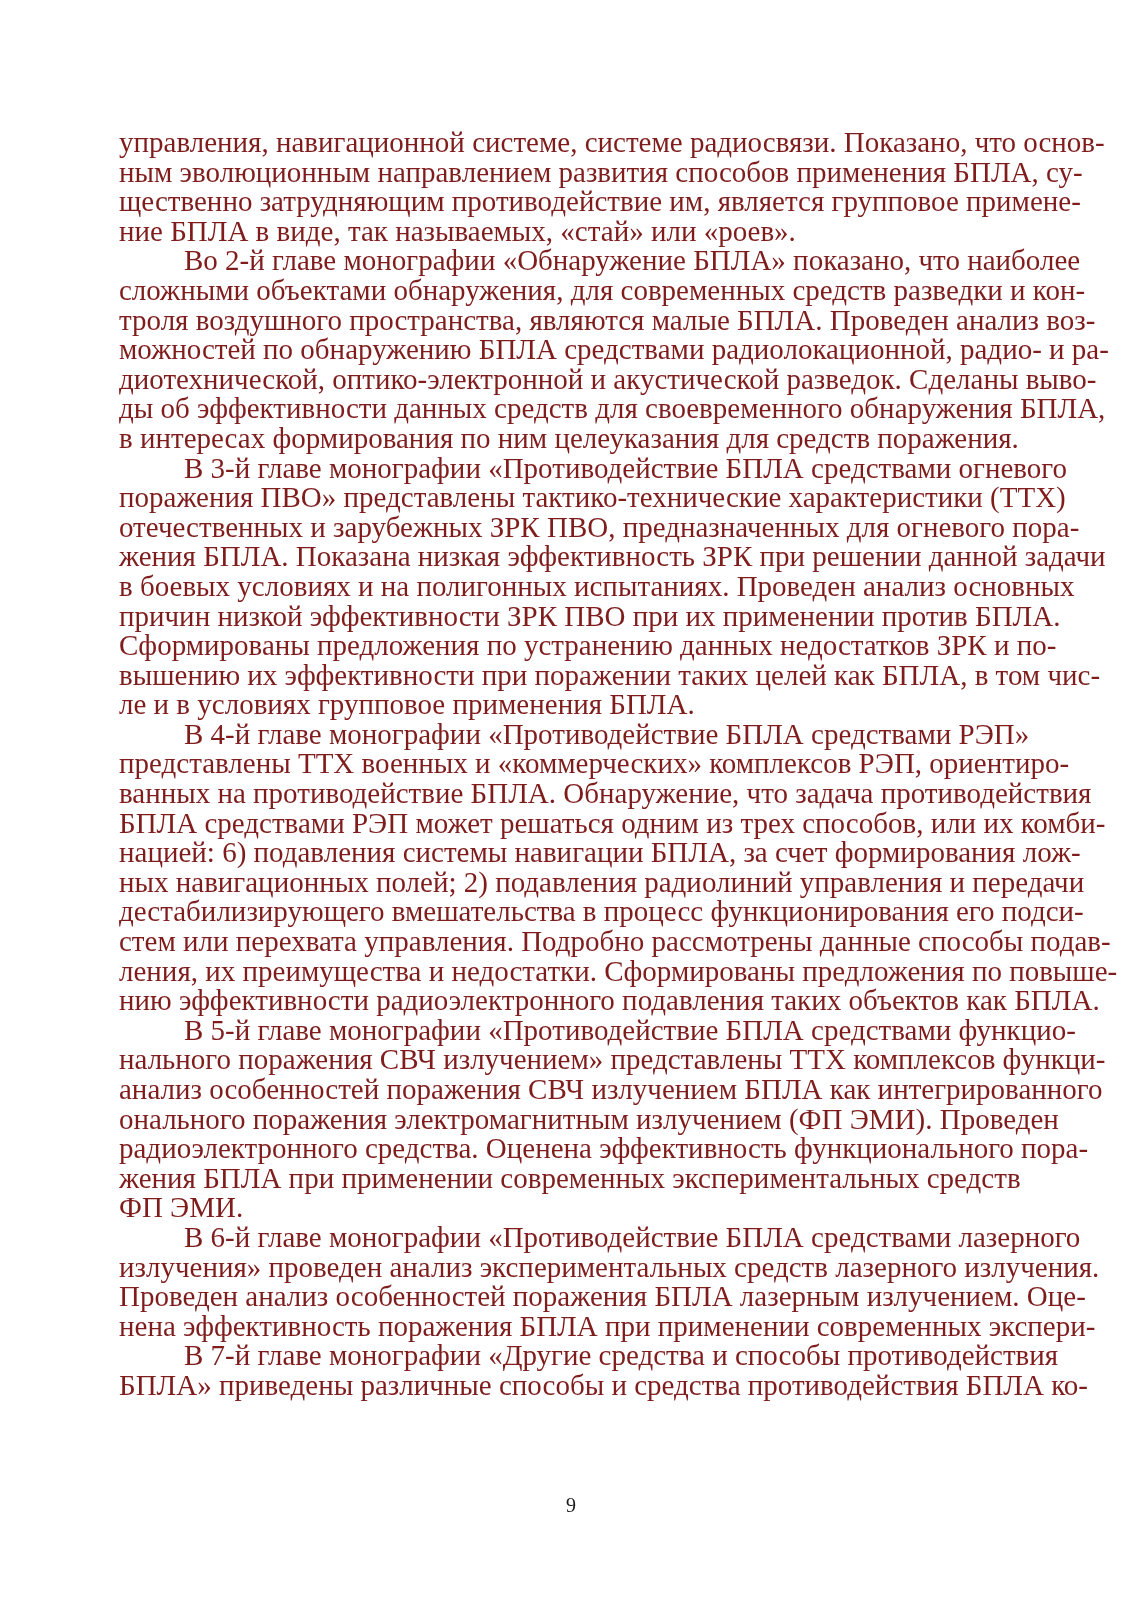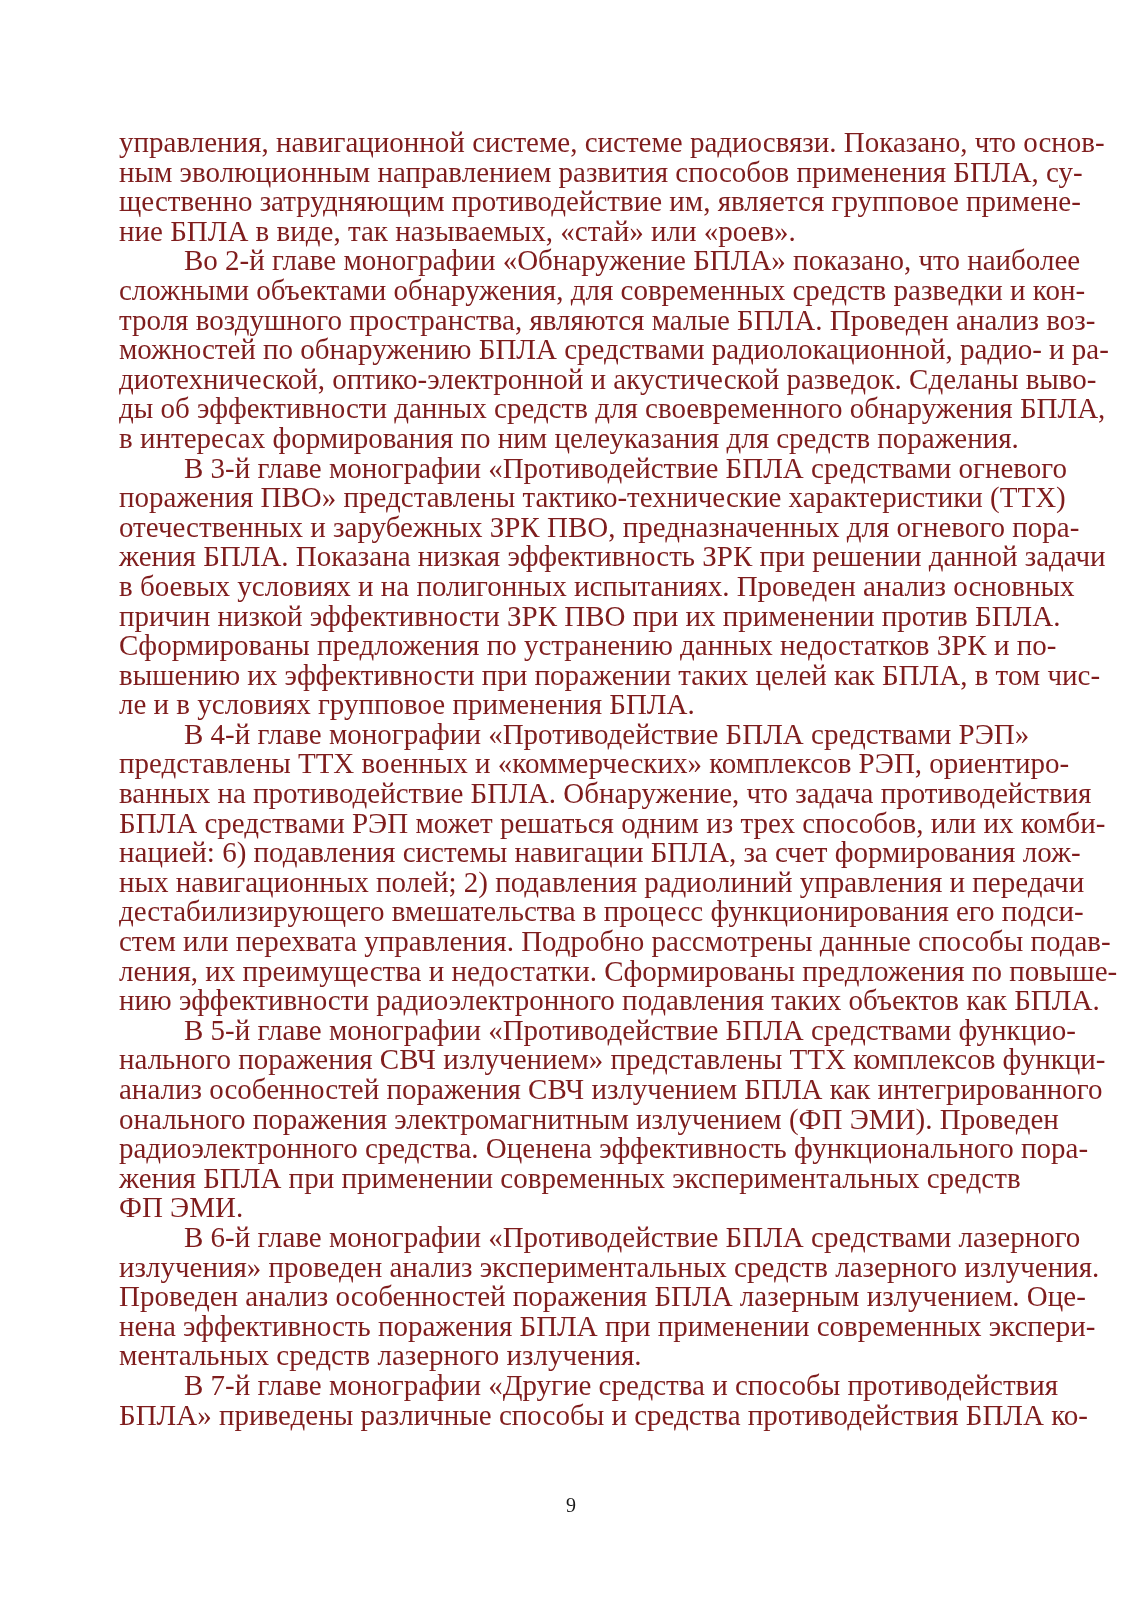--- a/index.html
+++ b/index.html
@@ -82,21 +82,20 @@
       <span class="line">радиоэлектронного средства. Оценена эффективность функционального пора-</span>
       <span class="line">жения БПЛА при применении современных экспериментальных средств</span>
       <span class="line last">ФП ЭМИ.</span>
     </div>
 
     <div>
       <span class="line indent">В 6-й главе монографии «Противодействие БПЛА средствами лазерного</span>
       <span class="line">излучения» проведен анализ экспериментальных средств лазерного излучения.</span>
       <span class="line">Проведен анализ особенностей поражения БПЛА лазерным излучением. Оце-</span>
       <span class="line">нена эффективность поражения БПЛА при применении современных экспери-</span>
-      <span class="line last">ментальных средств лазерного излучения.</span>
     </div>
 
     <div>
       <span class="line indent">В 7-й главе монографии «Другие средства и способы противодействия</span>
       <span class="line">БПЛА» приведены различные способы и средства противодействия БПЛА ко-</span>
     </div>
   </div>
 
   <div class="page-number">9</div>
 </div>

